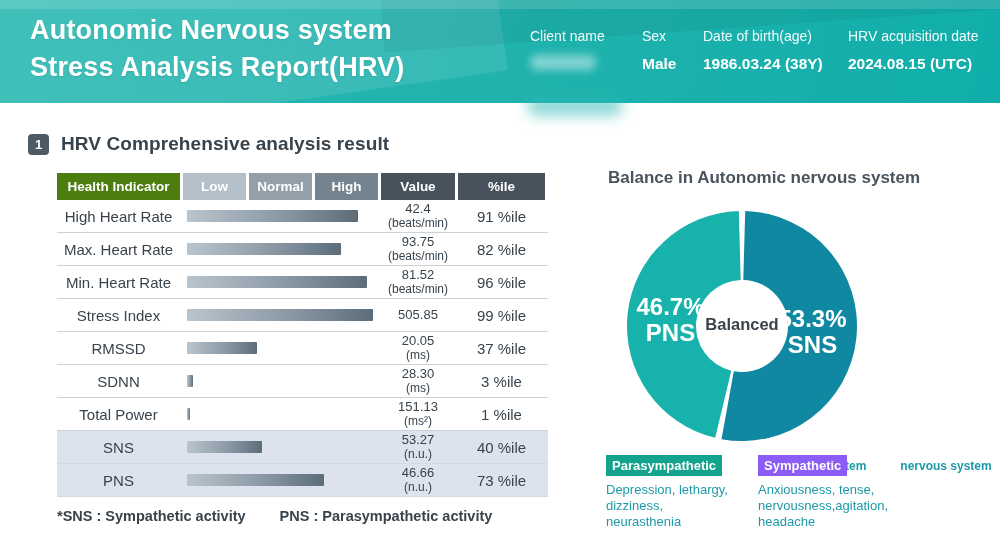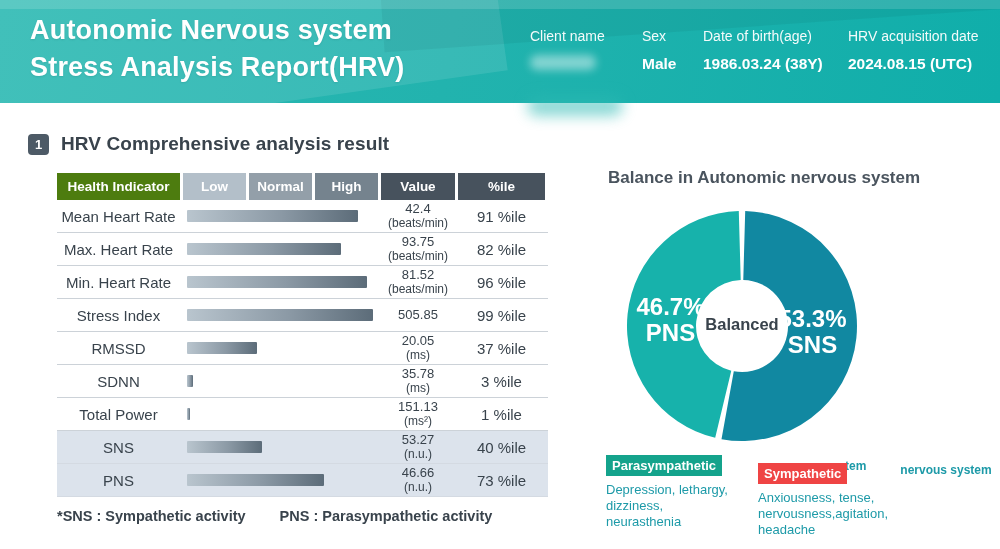--- a/index.html
+++ b/index.html
@@ -105,21 +105,21 @@
   
   .legend-group { position:absolute; top:455px; }
   .lg-pns { left:606px; width:158px; }
   .lg-sns { left:758px; width:160px; }
   .legend-head { display:flex; align-items:center; white-space:nowrap;gap:48px; }
   .legend-badge {
     color:#ffffff; font-size:13px; font-weight:bold;
     padding:3px 6px; display:inline-block;
   }
   .badge-pns { background:#14a38c; }
-  .badge-sns { background:#ef4444;margin-top:8px; }
+  .badge-sns { background:#8b5cf6; }
   .legend-suffix { font-size:12px; font-weight:bold; color:#1d9aa8; margin-left:5px; }
   .legend-desc { margin-top:6px; font-size:13px; line-height:16px; color:#1d9aa8; }
 </style>
 </head>
 <body>
 
 <div class="header">
   <div class="deco1"></div>
   <div class="deco2"></div>
   <div class="deco3"></div>
@@ -155,21 +155,21 @@
   <div class="thead" id="table-head">
       <div class="th" style="width: 123px; background: #4d7c0f;">Health Indicator</div>
       <div class="th" style="width: 63px; background: rgb(179, 191, 201);">Low</div>
       <div class="th" style="width: 63px; background: rgb(147, 159, 169);">Normal</div>
       <div class="th" style="width: 63px; background: rgb(117, 131, 142);">High</div>
       <div class="th" style="width: 74px; background: rgb(71, 82, 93);">Value</div>
       <div class="th" style="width: 87px; background: rgb(71, 82, 93);">%ile</div>
     </div>
   <div class="tbody" id="table-body">
       <div class="trow">
-        <div class="tlabel">Mean Heart Rate</div>
+        <div class="tlabel">High Heart Rate</div>
         <div class="bar-track">
           <div class="bar" style="width: 171.08px;"></div>
         </div>
         <div class="tvalue">
           <div class="v1">42.4</div>
           <div class="v2">(beats/min)</div>
         </div>
         <div class="tpct">91 %ile</div>
       </div>
       <div class="trow">
@@ -214,21 +214,21 @@
           <div class="v2">(ms)</div>
         </div>
         <div class="tpct">37 %ile</div>
       </div>
       <div class="trow">
         <div class="tlabel">SDNN</div>
         <div class="bar-track">
           <div class="bar" style="width: 5.64px;"></div>
         </div>
         <div class="tvalue">
-          <div class="v1">35.78</div>
+          <div class="v1">28.30</div>
           <div class="v2">(ms)</div>
         </div>
         <div class="tpct">3 %ile</div>
       </div>
       <div class="trow">
         <div class="tlabel">Total Power</div>
         <div class="bar-track">
           <div class="bar" style="width: 3px;"></div>
         </div>
         <div class="tvalue">

